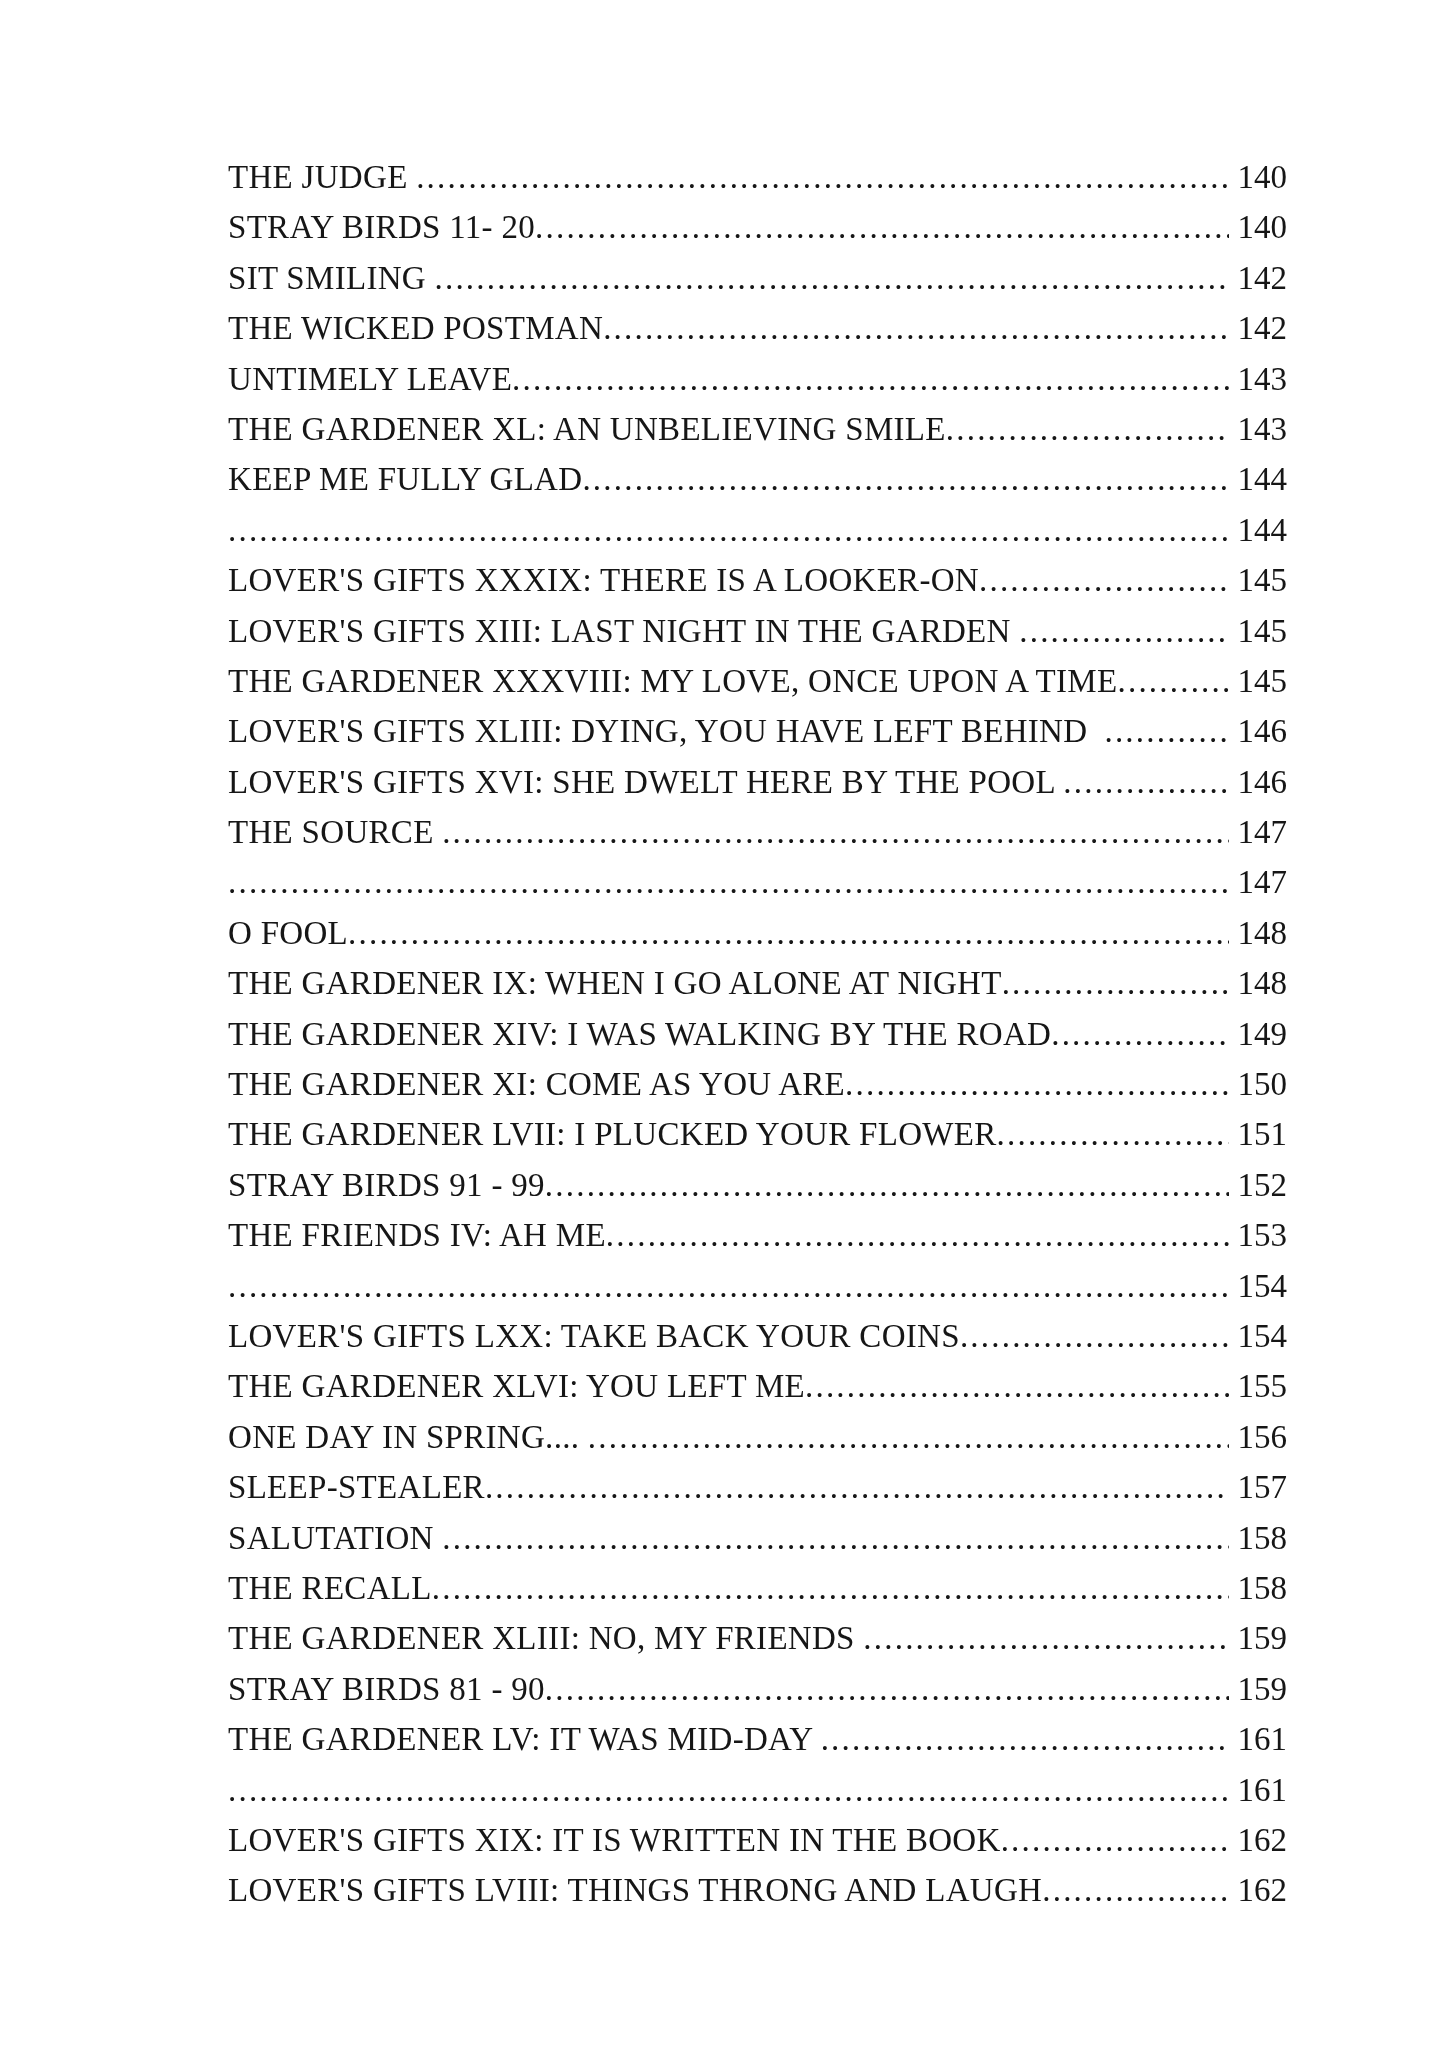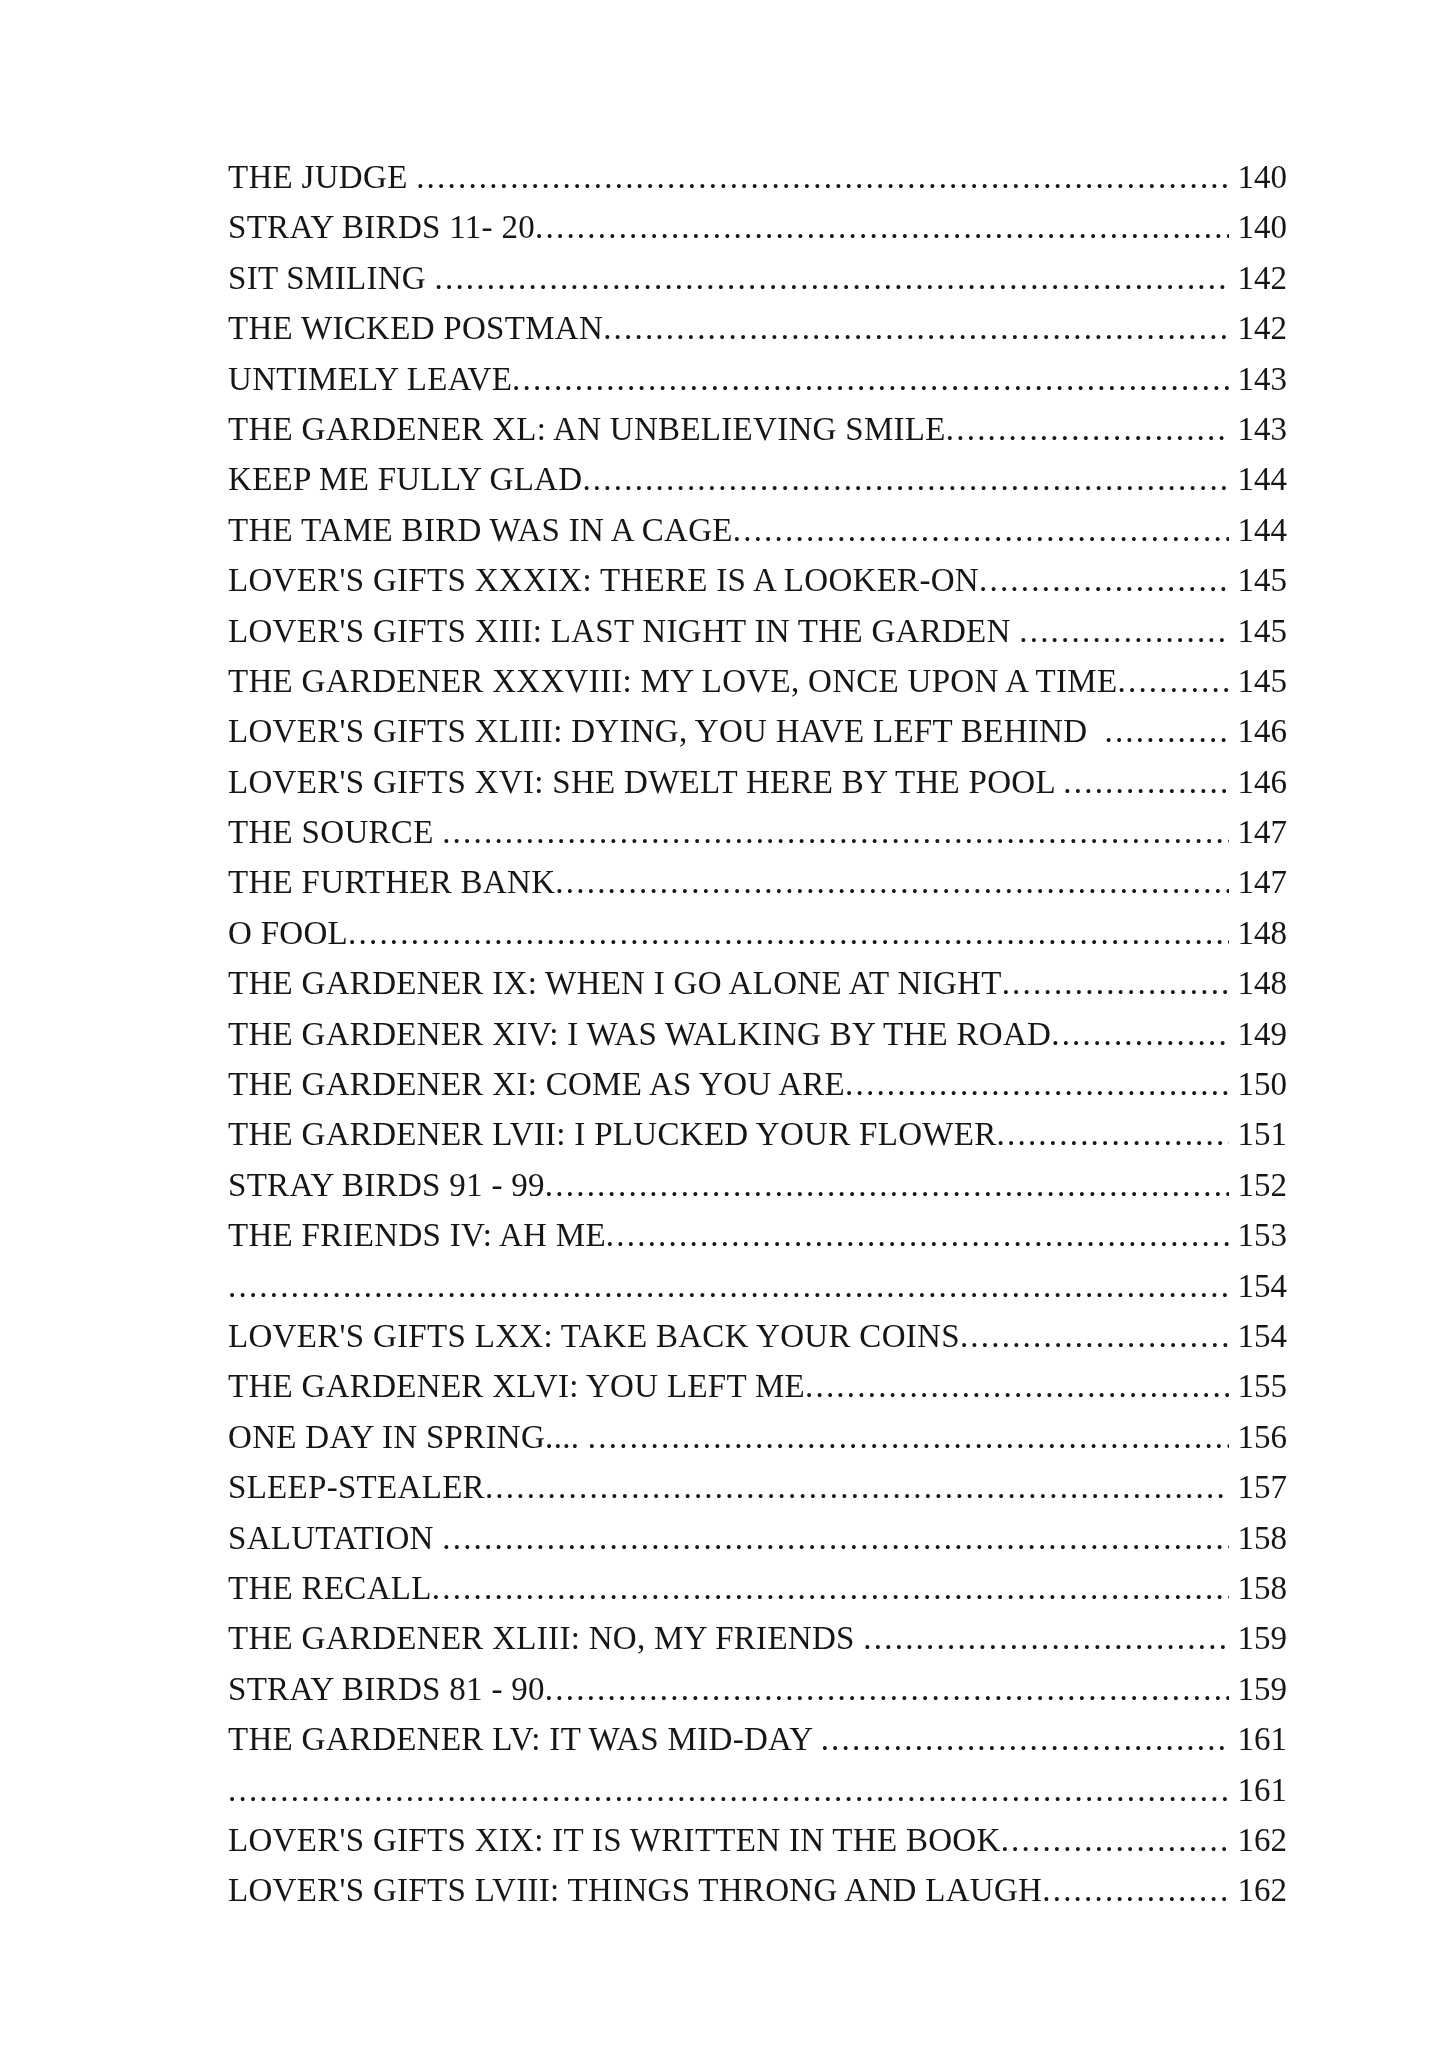--- a/index.html
+++ b/index.html
@@ -89,21 +89,20 @@
     <span class="page-num">143</span>
   </div>
 
   <div class="entry">
     <span class="title">KEEP ME FULLY GLAD</span>
     <span class="leader"></span>
     <span class="page-num">144</span>
   </div>
 
   <div class="entry">
-    <span class="title">THE TAME BIRD WAS IN A CAGE</span>
     <span class="leader"></span>
     <span class="page-num">144</span>
   </div>
 
   <div class="entry">
     <span class="title">LOVER'S GIFTS XXXIX: THERE IS A LOOKER-ON</span>
     <span class="leader"></span>
     <span class="page-num">145</span>
   </div>
 
@@ -131,21 +130,20 @@
     <span class="page-num">146</span>
   </div>
 
   <div class="entry">
     <span class="title">THE SOURCE </span>
     <span class="leader"></span>
     <span class="page-num">147</span>
   </div>
 
   <div class="entry">
-    <span class="title">THE FURTHER BANK</span>
     <span class="leader"></span>
     <span class="page-num">147</span>
   </div>
 
   <div class="entry">
     <span class="title">O FOOL</span>
     <span class="leader"></span>
     <span class="page-num">148</span>
   </div>
 

